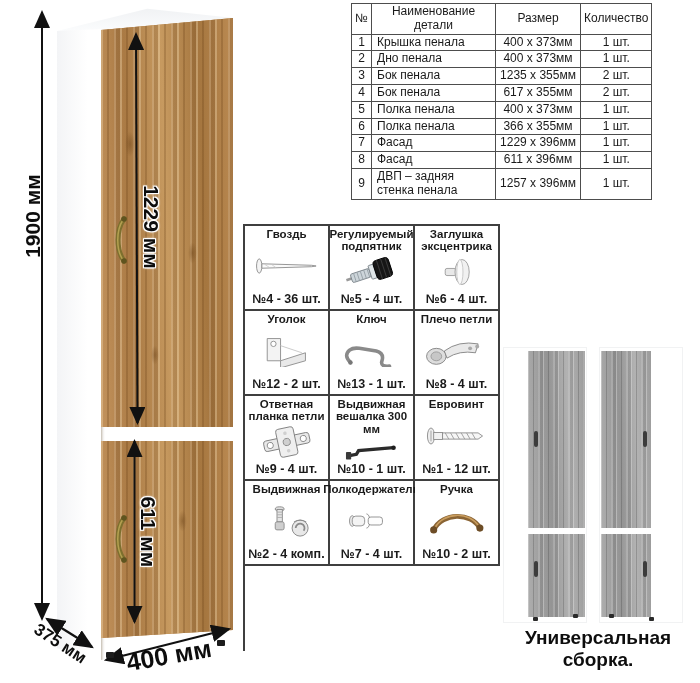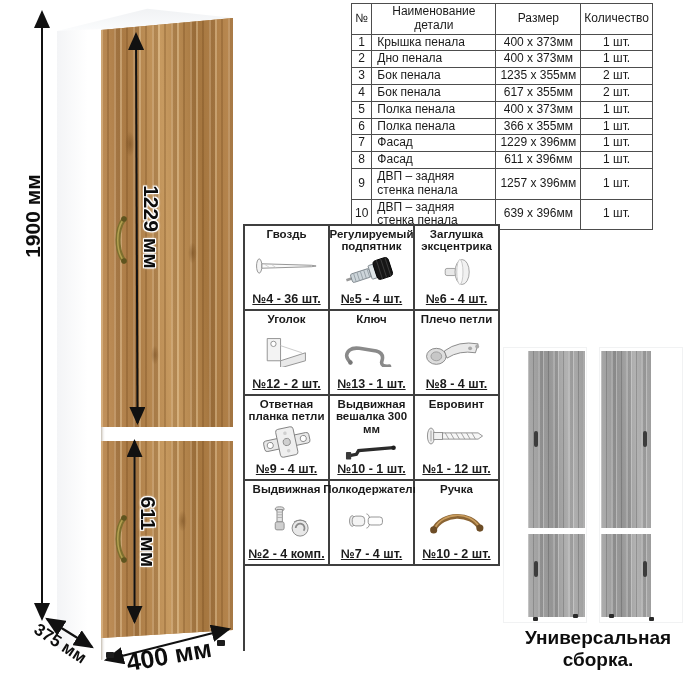--- a/index.html
+++ b/index.html
@@ -52,21 +52,21 @@
 
   
   .hw{position:absolute;left:243px;top:224px;display:grid;
       grid-template-columns:repeat(3,85px);grid-auto-rows:85px;
       border-top:2px solid #3f3f3f;border-left:2px solid #3f3f3f;}
   .cell{border-right:2px solid #3f3f3f;border-bottom:2px solid #3f3f3f;background:#fff;
         box-sizing:border-box;display:flex;flex-direction:column;align-items:center;
         padding:2px 1px 3px;}
   .cell .t{font-weight:bold;font-size:11.5px;line-height:1.08;text-align:center;}
   .cell .ic{margin:auto;height:32px;max-width:78px;flex:0 1 auto;}
-  .cell .l{font-weight:bold;font-size:12.5px;white-space:nowrap;text-decoration:underline;}
+  .cell .l{font-weight:bold;font-size:12.5px;white-space:nowrap;}
   .cell.empty{border:none;background:transparent;}
 
   
   .gcab{position:absolute;width:84px;height:276px;background:#fff;
         box-shadow:inset 0 0 0 1px #f1f2f3;}
   .gcab.gleft{left:503px;top:347px;}
   .gcab.gright{left:599px;top:347px;}
   .graywood{background-color:#a2a2a2;
         background-image:
           repeating-linear-gradient(90deg,
@@ -208,26 +208,20 @@
           <td class="n">Фасад</td>
           <td class="c">611 x 396мм</td>
           <td class="c">1 шт.</td>
         </tr>
       <tr>
           <td class="c">9</td>
           <td class="n">ДВП – задняя стенка пенала</td>
           <td class="c">1257 x 396мм</td>
           <td class="c">1 шт.</td>
         </tr>
-      <tr>
-          <td class="c">10</td>
-          <td class="n">ДВП – задняя стенка пенала</td>
-          <td class="c">639 x 396мм</td>
-          <td class="c">1 шт.</td>
-        </tr>
     </tbody>
   </table>
 
   <div class="hw">
 
     <div class="cell">
       <div class="t">Гвоздь</div>
       <svg class="ic" viewBox="0 0 76 36">
         <ellipse cx="7" cy="18" rx="3" ry="8" fill="#f4f4f4" stroke="#8a8a8a"></ellipse>
         <path d="M10,15.5 L66,17.2 L71,18 L66,18.8 L10,20.5 Z" fill="#fafafa" stroke="#8a8a8a"></path>

